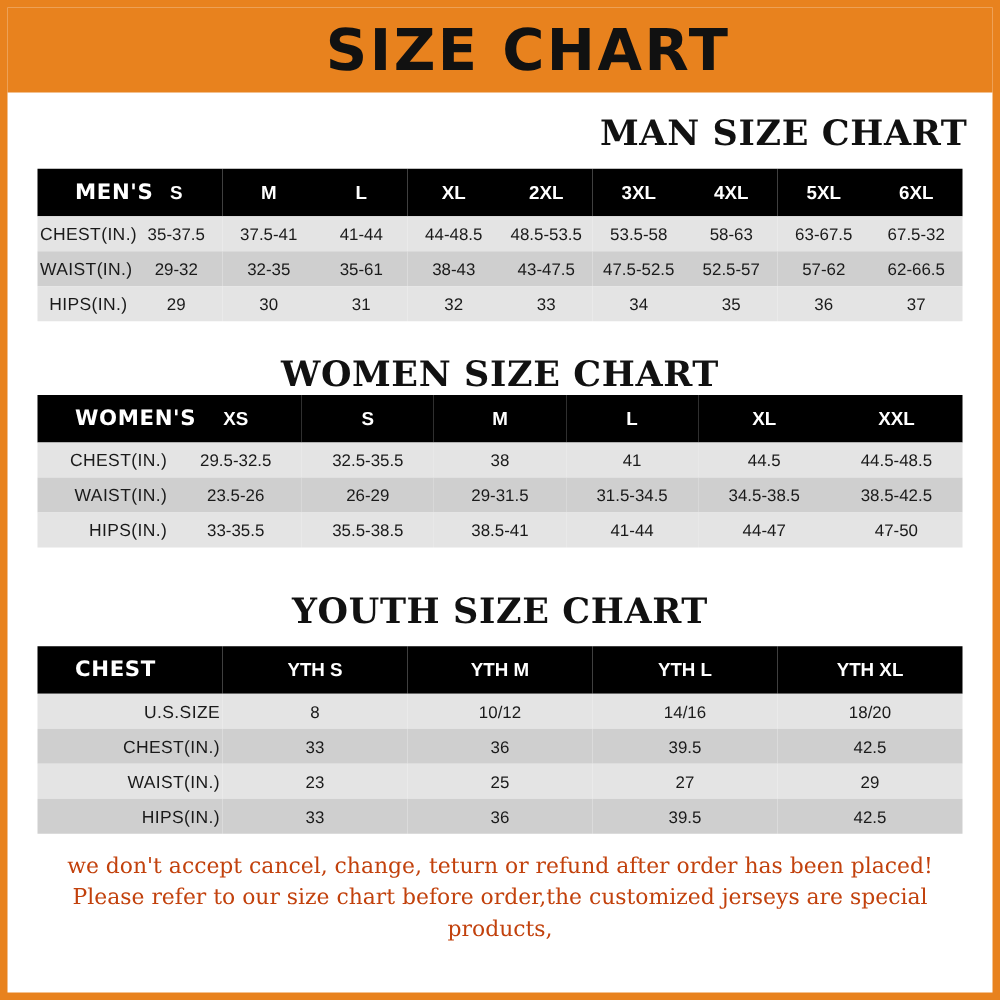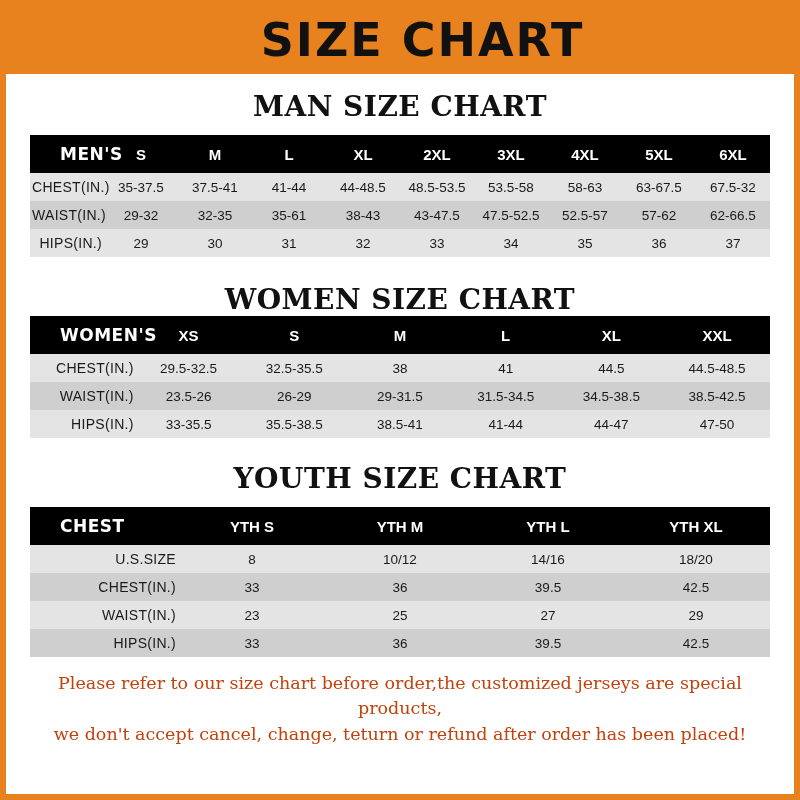--- a/index.html
+++ b/index.html
@@ -41,23 +41,23 @@
     padding: 0 20px;
   }
   .section-title {
     text-align: center;
     font-family: "DejaVu Serif", serif;
     font-weight: bold;
     font-size: 28px;
     color: #111111;
     letter-spacing: 0.5px;
   }
-  .man-title { margin: 16px 0 12px; }
+  .man-title { margin: 16px 0 12px; text-align: right; }
   .women-title { margin: 26px 0 0; }
-  .youth-title { margin: 24px 0 12px; }
+  .youth-title { margin: 34px 0 12px; }
 
   table.size-table {
     width: 740px;
     margin: 0 auto;
     border-collapse: collapse;
     table-layout: fixed;
   }
   table.size-table th,
   table.size-table td {
     text-align: center;
@@ -250,17 +250,17 @@
           <td>33</td>
           <td>36</td>
           <td>39.5</td>
           <td>42.5</td>
         </tr>
       </tbody>
     </table>
   </div>
 
   <div class="footer-note">
+    <span>we don't accept cancel, change, teturn or refund after order has been placed!</span>
     <span>Please refer to our size chart before order,the customized jerseys are special products,</span>
-    <span>we don't accept cancel, change, teturn or refund after order has been placed!</span>
   </div>
 
 </div>
 
 </body></html>

